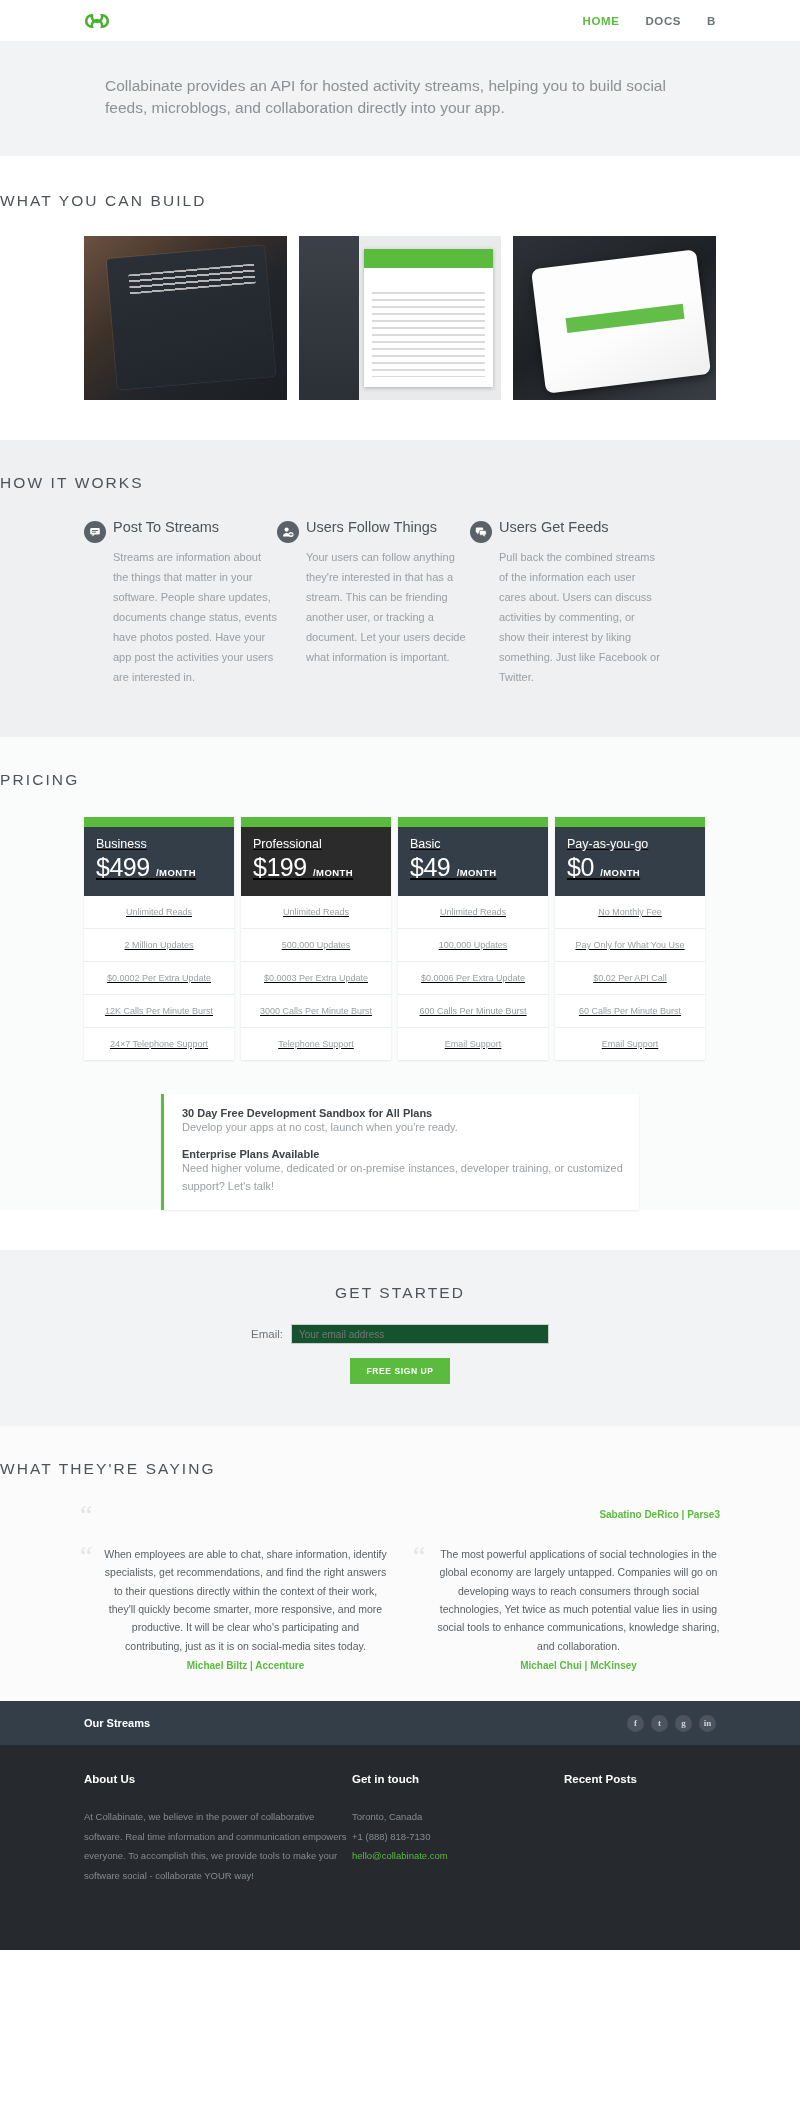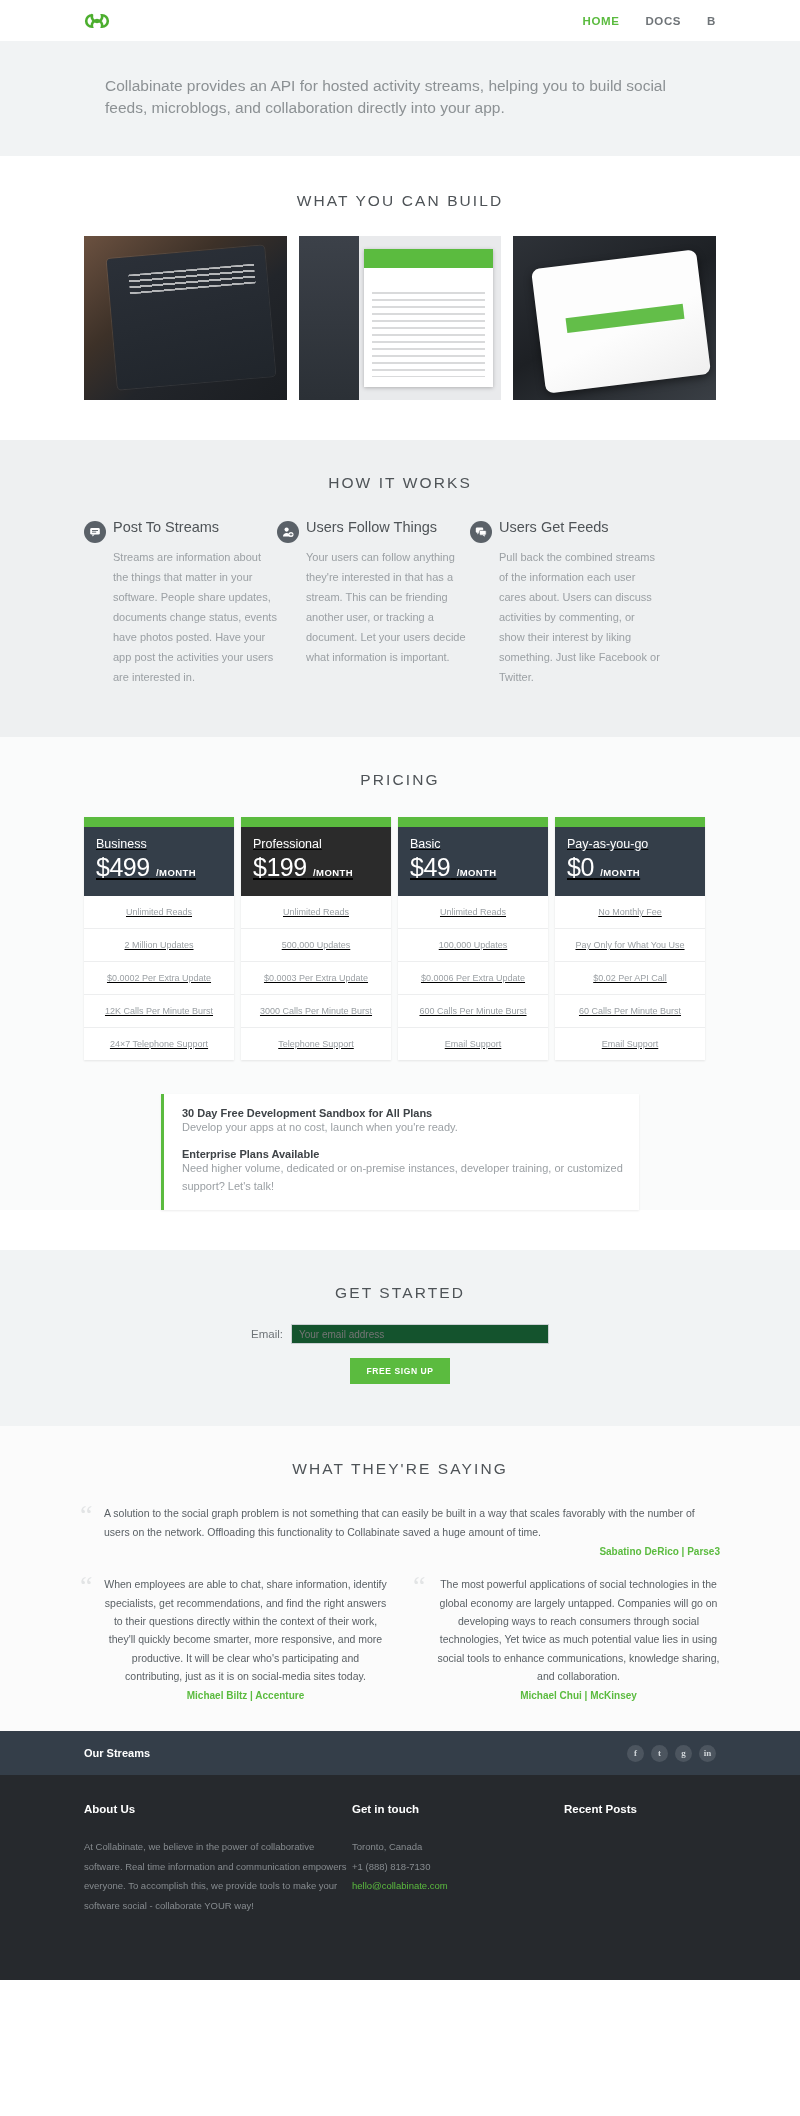--- a/index.html
+++ b/index.html
@@ -66,21 +66,21 @@
   .subhead {
     background:#f1f3f4; padding:34px 0 36px 0; 
   }
   .subhead p {
     font-size:15.5px; color:#8c9194; line-height:1.45;
     max-width:590px; margin:0 auto; font-weight:300;
   }
 
   
   .sec-title {
-    text-align:center; font-size:15.5px; letter-spacing:2.1px;
+    font-size:15.5px; letter-spacing:2.1px;
     color:#4e5357; font-weight:400; text-transform:uppercase;
   }
 
   
   .build { background:#fff; padding:36px 0 40px 0; }
   .build .sec-title { margin-bottom:26px; }
   .shots {
     width:632px; margin:0 auto; display:flex; gap:12px;
   }
   .shot { width:203px; height:164px; position:relative; overflow:hidden; }
@@ -393,21 +393,20 @@
     <button class="signup-btn">FREE SIGN UP</button>
   </div>
 
   <div class="saying">
     <div class="sec-title">WHAT THEY'RE SAYING</div>
     <div class="quotes">
 
       <div class="q-full">
         <div class="qmark">“</div>
         <div style="flex:1">
-          <div class="qtext">A solution to the social graph problem is not something that can easily be built in a way that scales favorably with the number of users on the network. Offloading this functionality to Collabinate saved a huge amount of time.</div>
           <div class="qauth">Sabatino DeRico | Parse3</div>
         </div>
       </div>
 
       <div class="q-row">
         <div class="q-half">
           <div class="qmark">“</div>
           <div style="flex:1">
             <div class="qtext">When employees are able to chat, share information, identify specialists, get recommendations, and find the right answers to their questions directly within the context of their work, they'll quickly become smarter, more responsive, and more productive. It will be clear who's participating and contributing, just as it is on social-media sites today.</div>
             <div class="qauth">Michael Biltz | Accenture</div>

